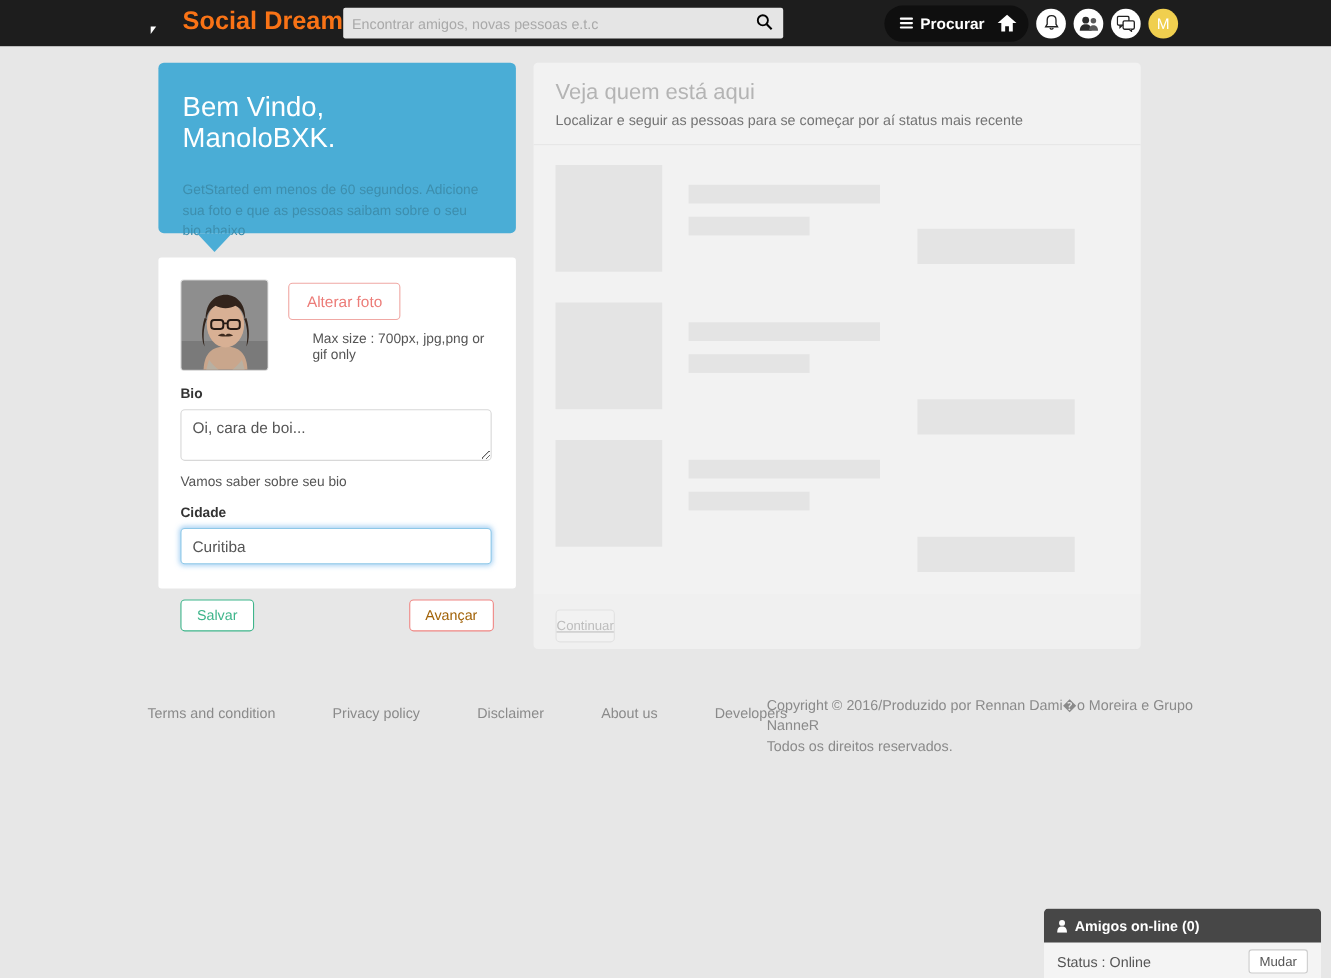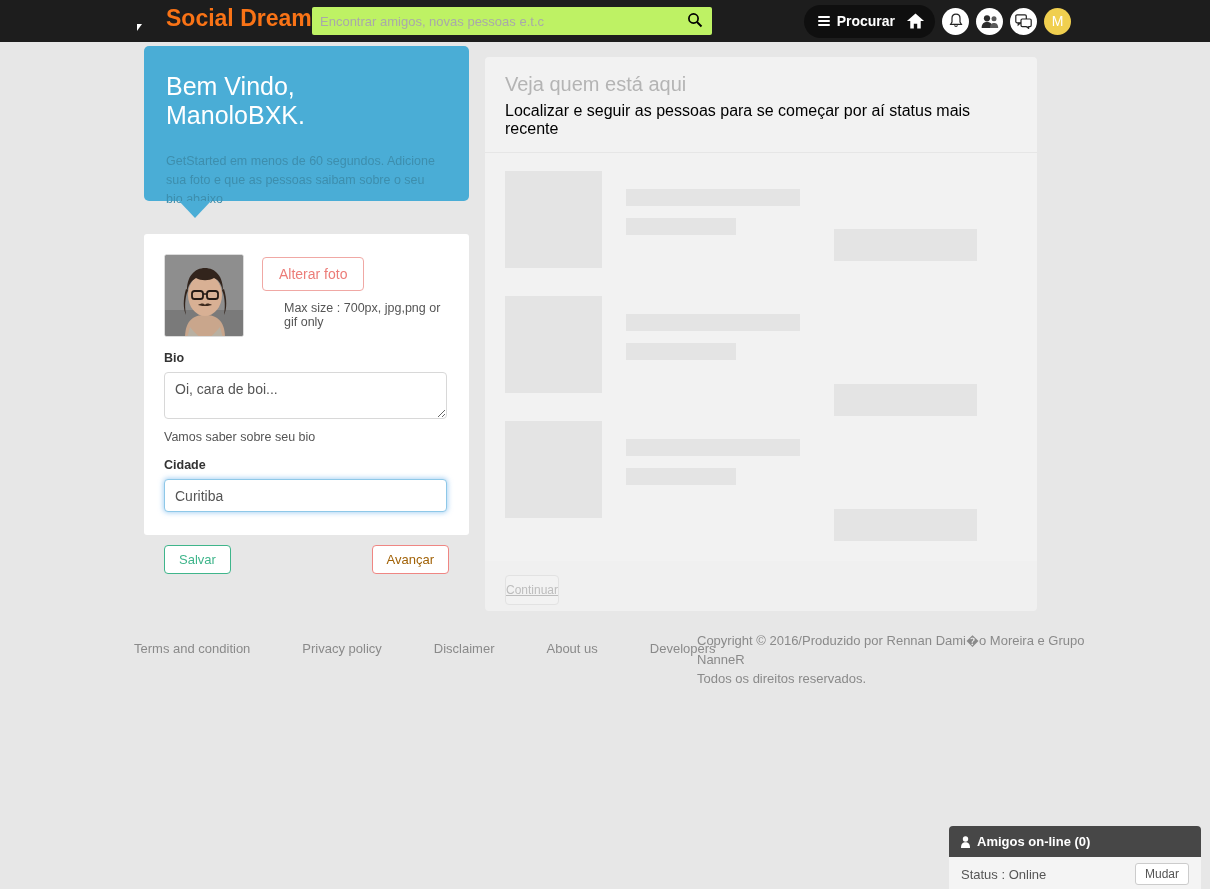--- a/index.html
+++ b/index.html
@@ -32,21 +32,21 @@
     border-left: 5px solid #fff;
     border-bottom: 7px solid transparent;
   }
   .brand-text {
     color: #f97316; font-size: 23px; font-weight: bold; letter-spacing: 0px;
     line-height: 1;
   }
   .search-wrap {
     position: absolute; left: 312px; top: 7px;
     width: 400px; height: 28px;
-    background: #bef264; border-radius: 2px;
+    background: #e5e5e5; border-radius: 2px;
   }
   .search-input {
     position: absolute; left: 0; top: 0;
     width: 360px; height: 28px;
     border: 0; outline: none; background: transparent;
     padding: 0 8px; font-size: 13px; color: #444;
     font-family: "Liberation Sans", sans-serif;
   }
   .search-input::placeholder { color: #a9a9a9; }
   .search-btn {
@@ -78,21 +78,21 @@
   .icon-circle.home { background: transparent; }
   .avatar-m {
     width: 27px; height: 27px; border-radius: 50%;
     background: #f0cf4f; color: #fff;
     display: flex; align-items: center; justify-content: center;
     font-size: 14px; cursor: pointer; flex: none;
   }
 
   
   .welcome {
-    position: absolute; left: 144px; top: 46px;
+    position: absolute; left: 144px; top: 57px;
     width: 325px; height: 155px;
     background: #4aadd6; border-radius: 5px;
     padding: 26px 30px 0 22px;
   }
   .welcome h1 {
     margin: 0 0 22px 0; color: #fff; font-size: 25px; font-weight: normal;
   }
   .welcome p {
     margin: 0; color: #3d8ead; font-size: 12.5px; line-height: 19px;
   }
@@ -166,21 +166,21 @@
   .right-panel {
     position: absolute; left: 485px; top: 57px;
     width: 552px; height: 546px;
   }
   .rp-head {
     background: #f2f2f2; border-radius: 4px 4px 0 0;
     padding: 16px 20px 14px 20px;
     border-bottom: 1px solid #e6e6e6;
   }
   .rp-title { font-size: 20px; color: #b4b4b4; }
-  .rp-sub { font-size: 16px; color: #000000; margin-top: 6px; }
+  .rp-sub { font-size: 13px; color: #737373; margin-top: 6px; }
   .rp-body {
     background: #f2f2f2; height: 408px; padding: 18px 20px;
   }
   .skel-row {
     display: flex; align-items: flex-start; height: 125px;
     position: relative;
   }
   .skel-avatar {
     width: 97px; height: 97px; background: #e4e4e4; flex: none;
   }

